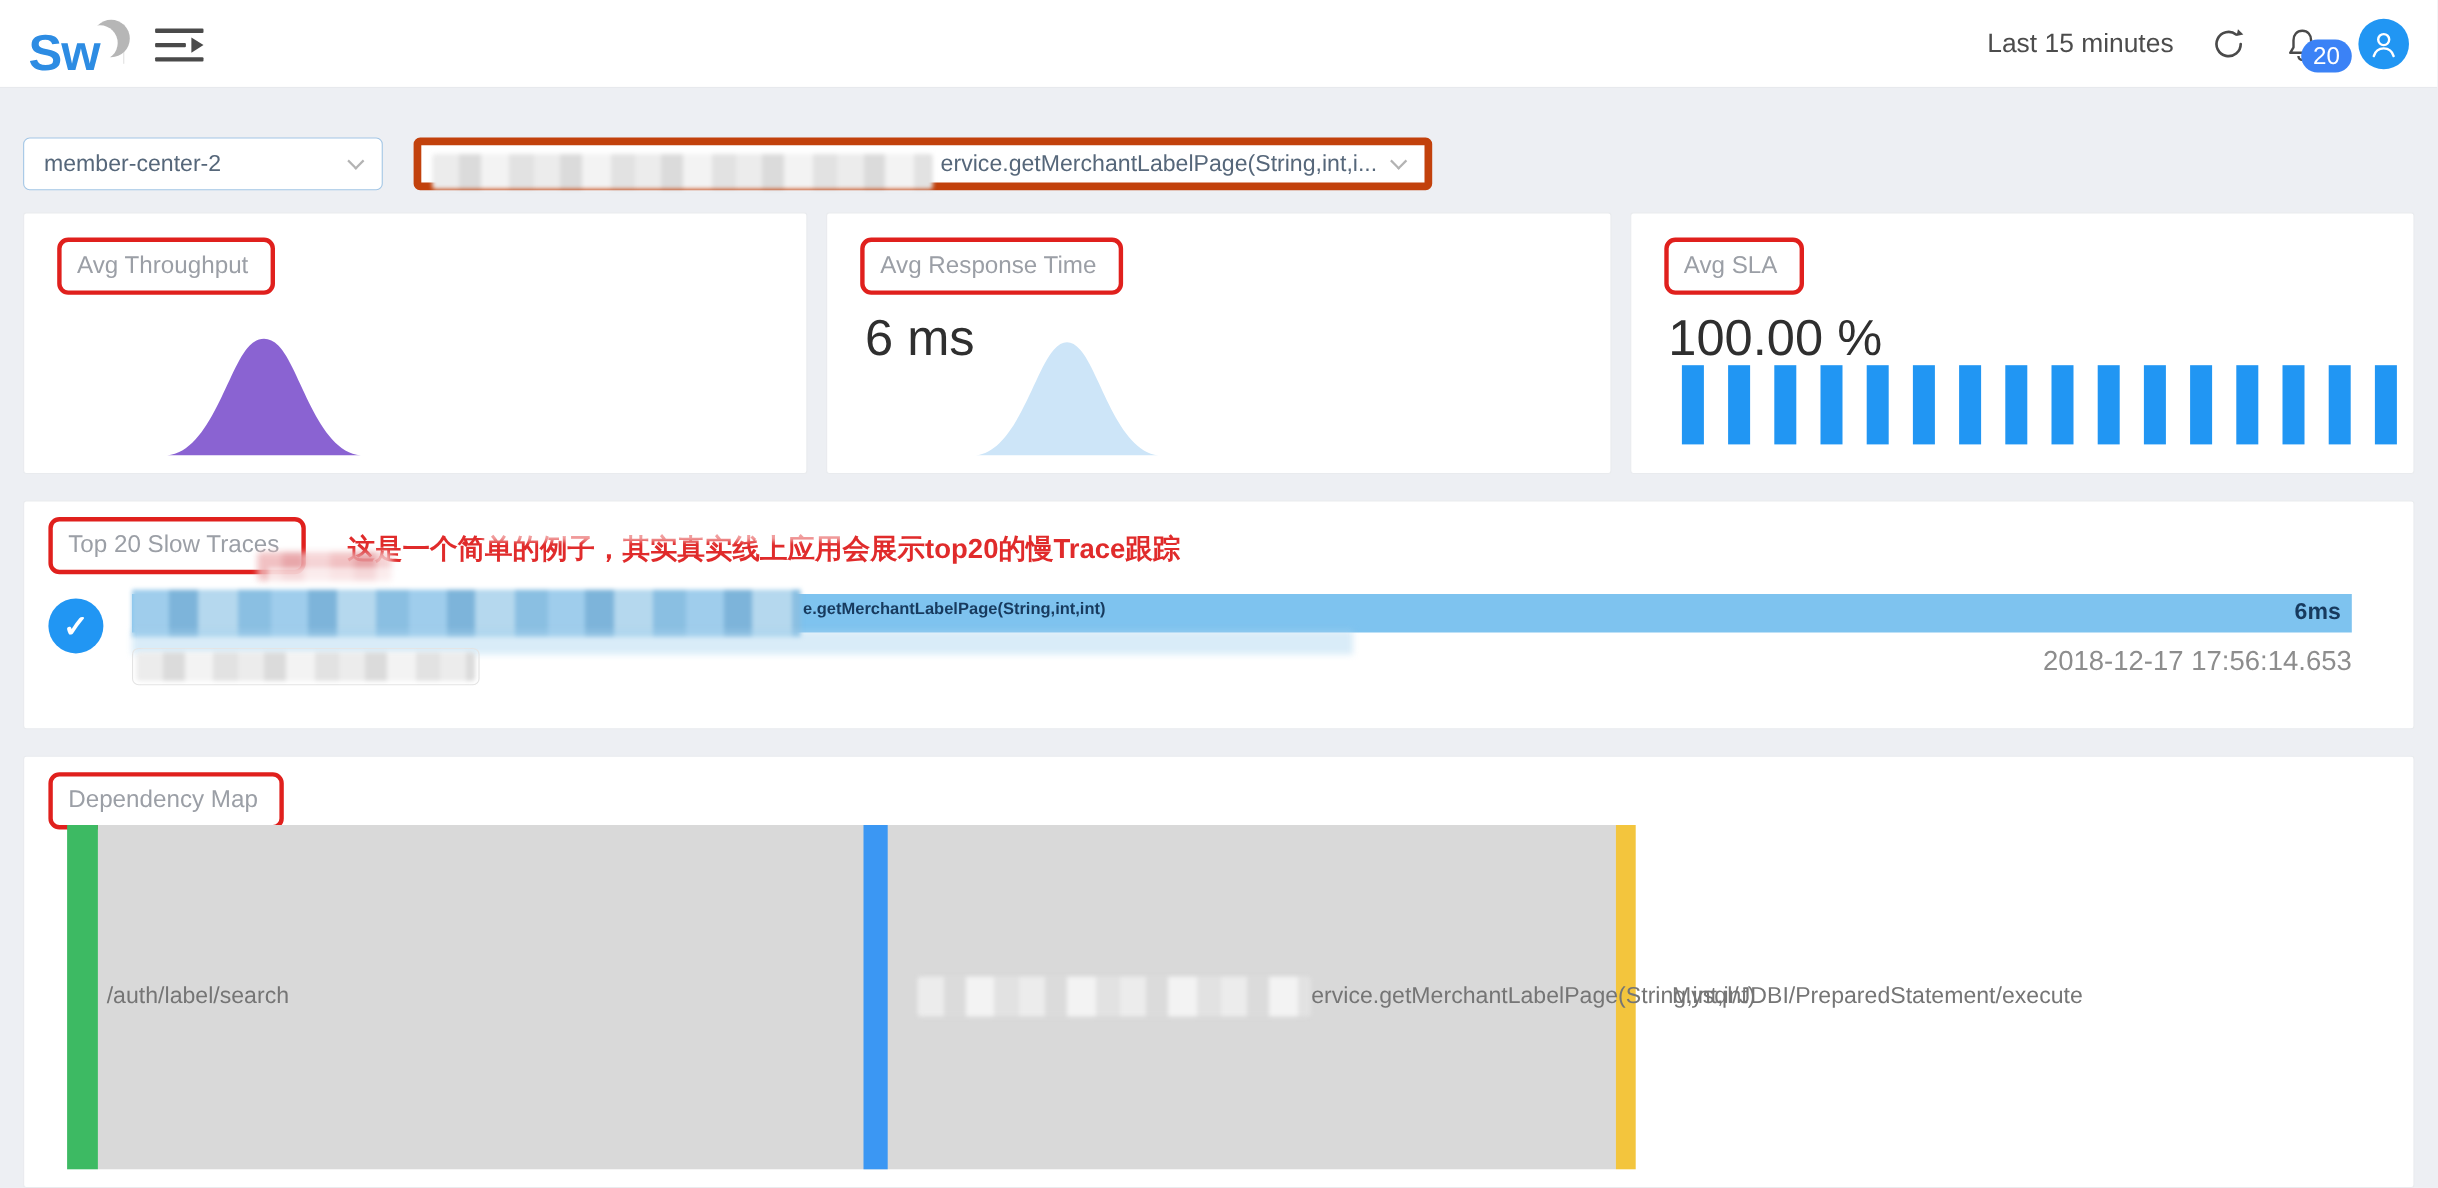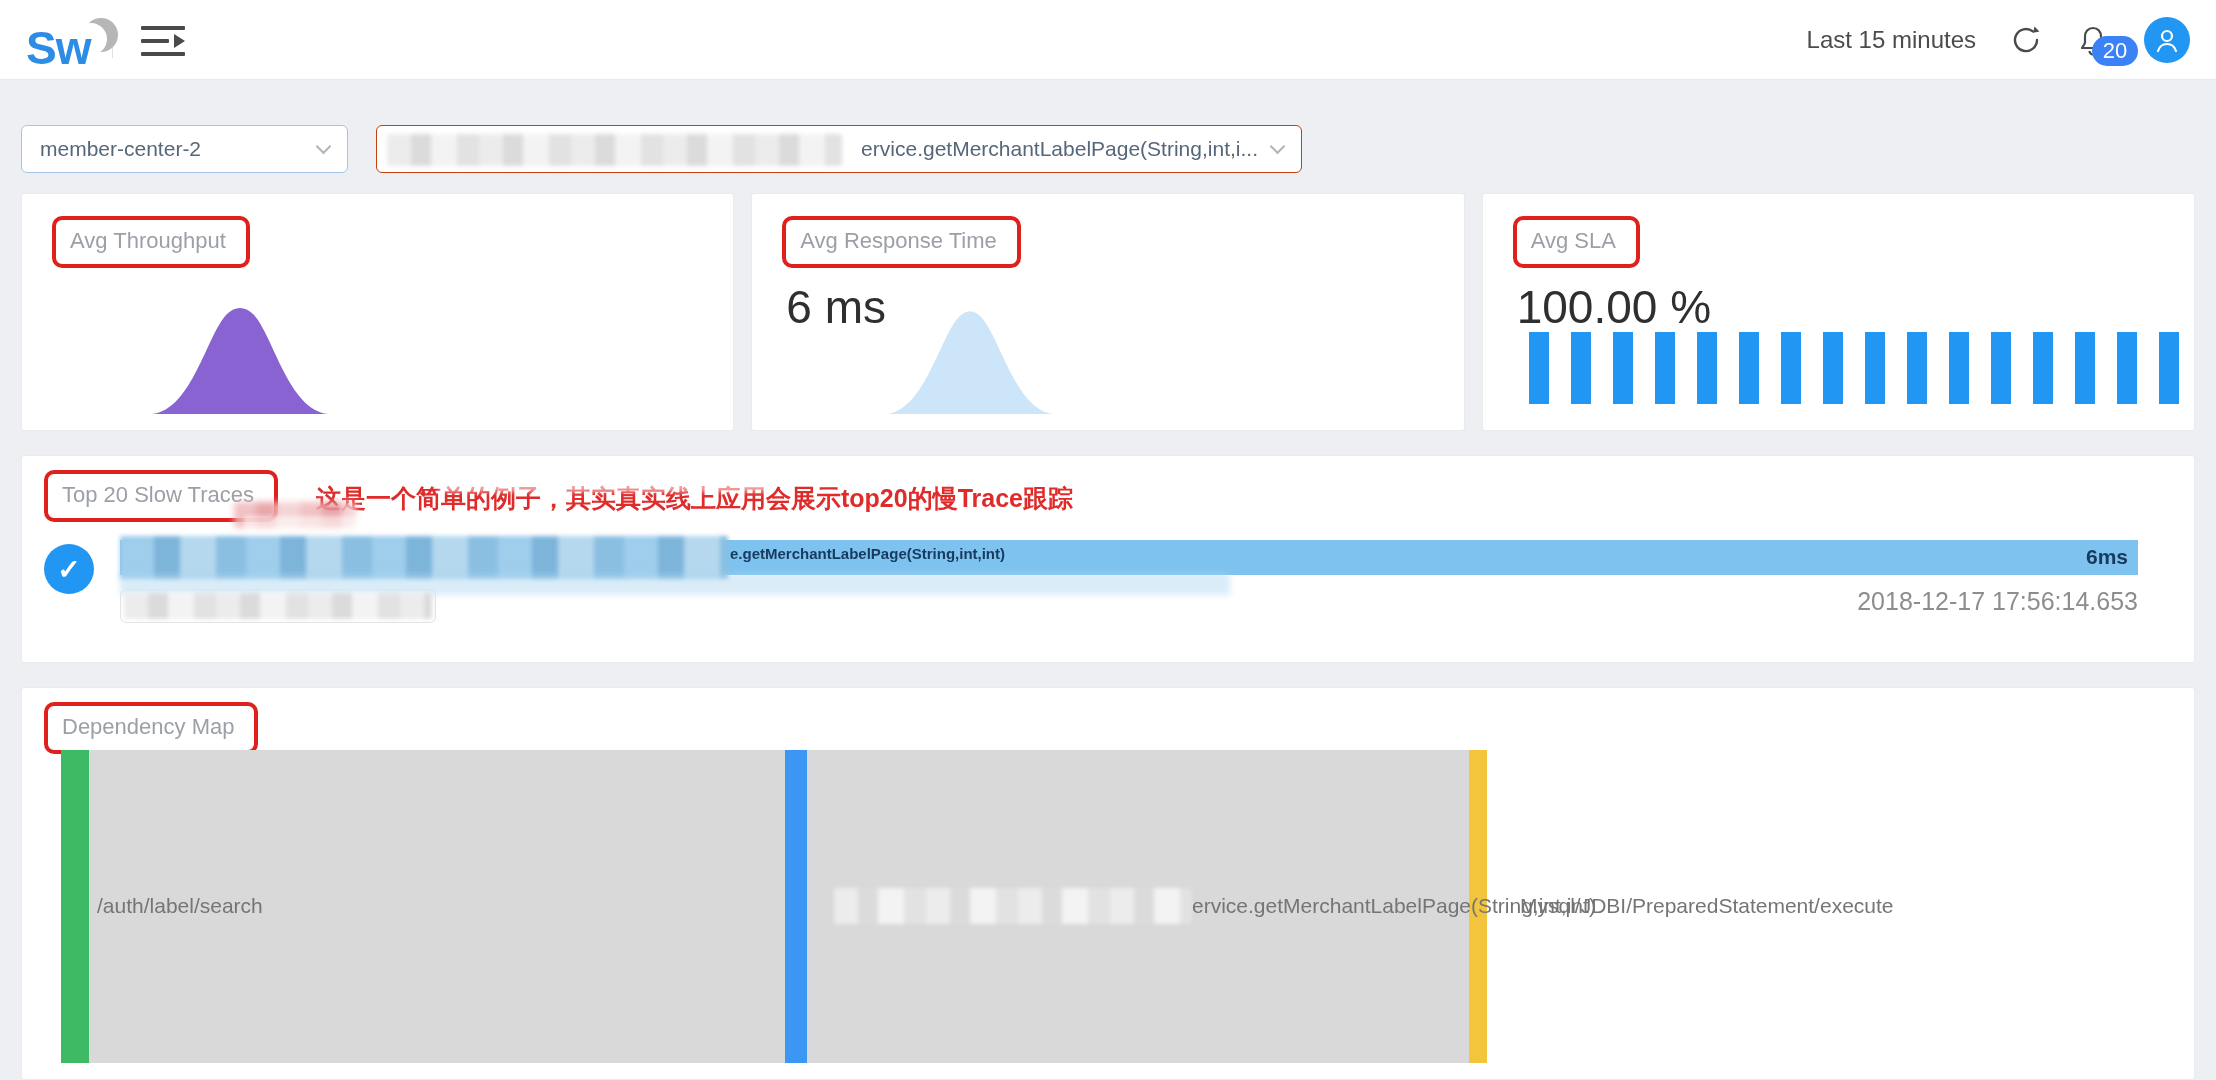--- a/index.html
+++ b/index.html
@@ -44,21 +44,21 @@
   }
 
   
   .main { padding:0 21px; }
   .filters { margin-top:45px; display:flex; gap:28px; }
   .select {
     height:48px; background:#fff; border-radius:6px; display:flex; align-items:center;
     padding:0 18px; font-size:21px; color:#56677a; cursor:pointer; position:relative;
   }
   .select-service { width:327px; border:1px solid #a3c6e5; }
-  .select-endpoint { width:926px; border:1px solid #c2410c; }
+  .select-endpoint { width:926px; border:7px solid #c2410c; }
   .chev { width:11px; height:11px; border-right:2px solid #b3b3b3; border-bottom:2px solid #b3b3b3;
     transform:rotate(45deg); margin-left:auto; margin-top:-6px; flex:none; }
   .select-endpoint .sel-text { margin-left:auto; white-space:nowrap; overflow:hidden; }
   .select-endpoint .chev { margin-left:14px; }
   .endpoint-blur { position:absolute; left:10px; top:8px; width:455px; height:32px; }
 
   
   .mosaic {
     background:repeating-linear-gradient(90deg,#ececec 0 24px,#dbdbdb 24px 44px,#f3f3f3 44px 70px,#e2e2e2 70px 92px);
     filter:blur(2px); border-radius:3px;

